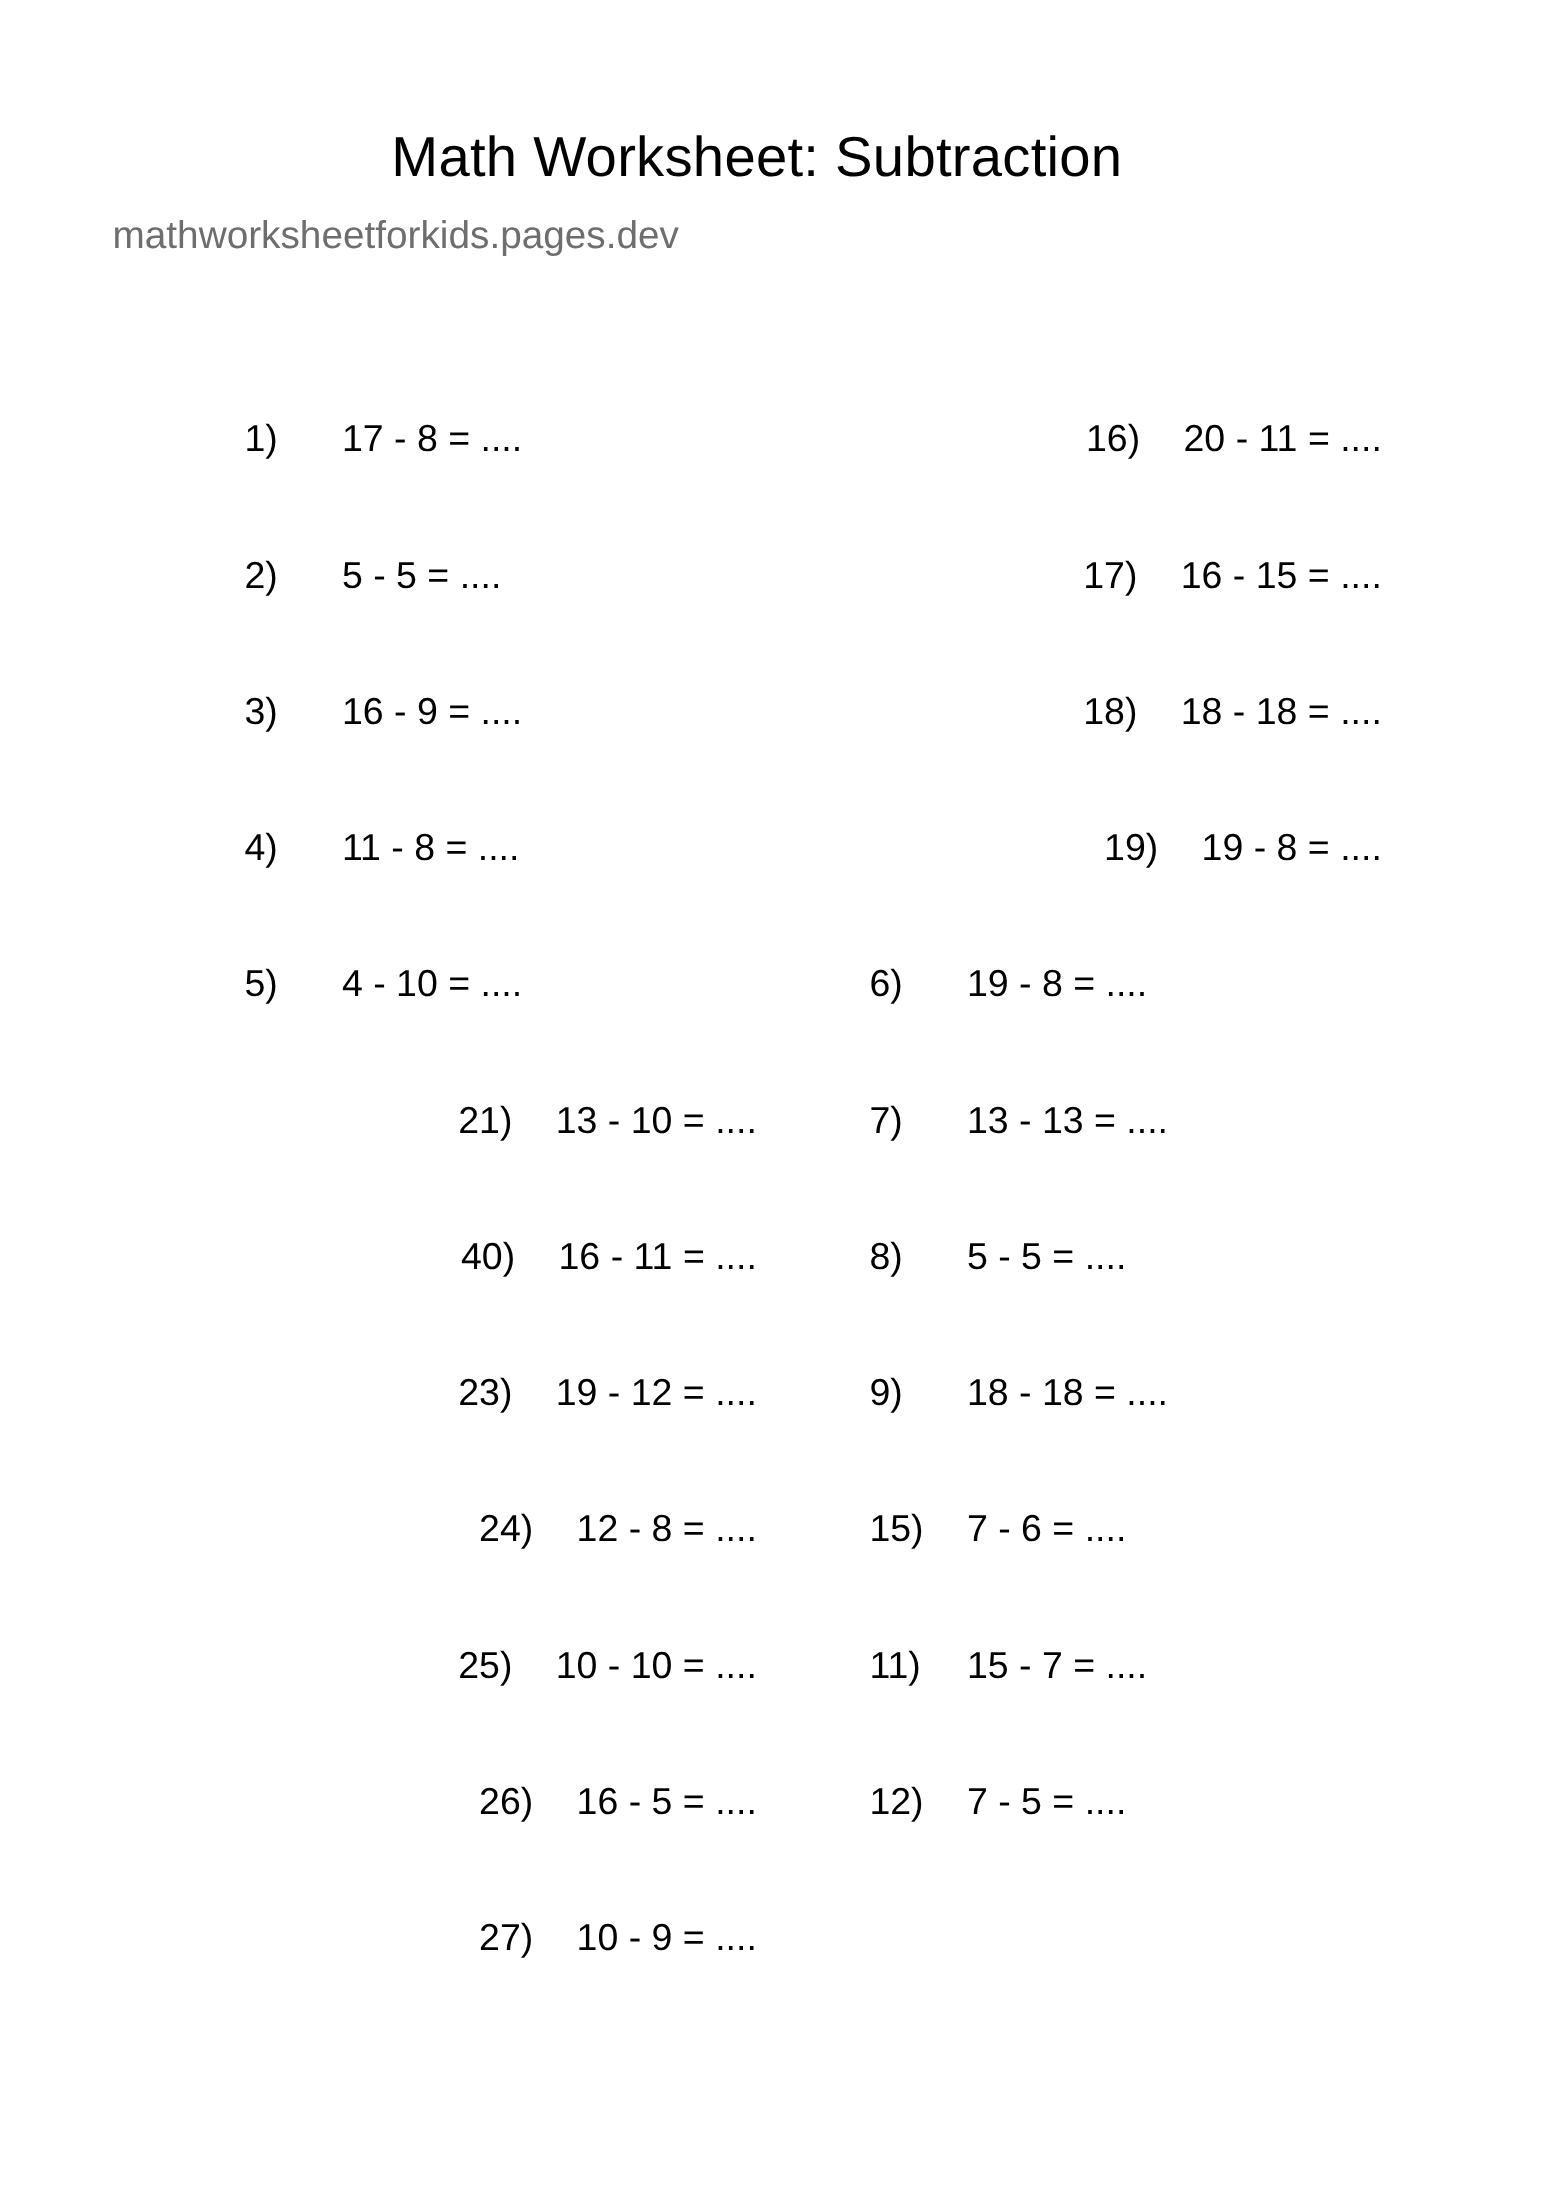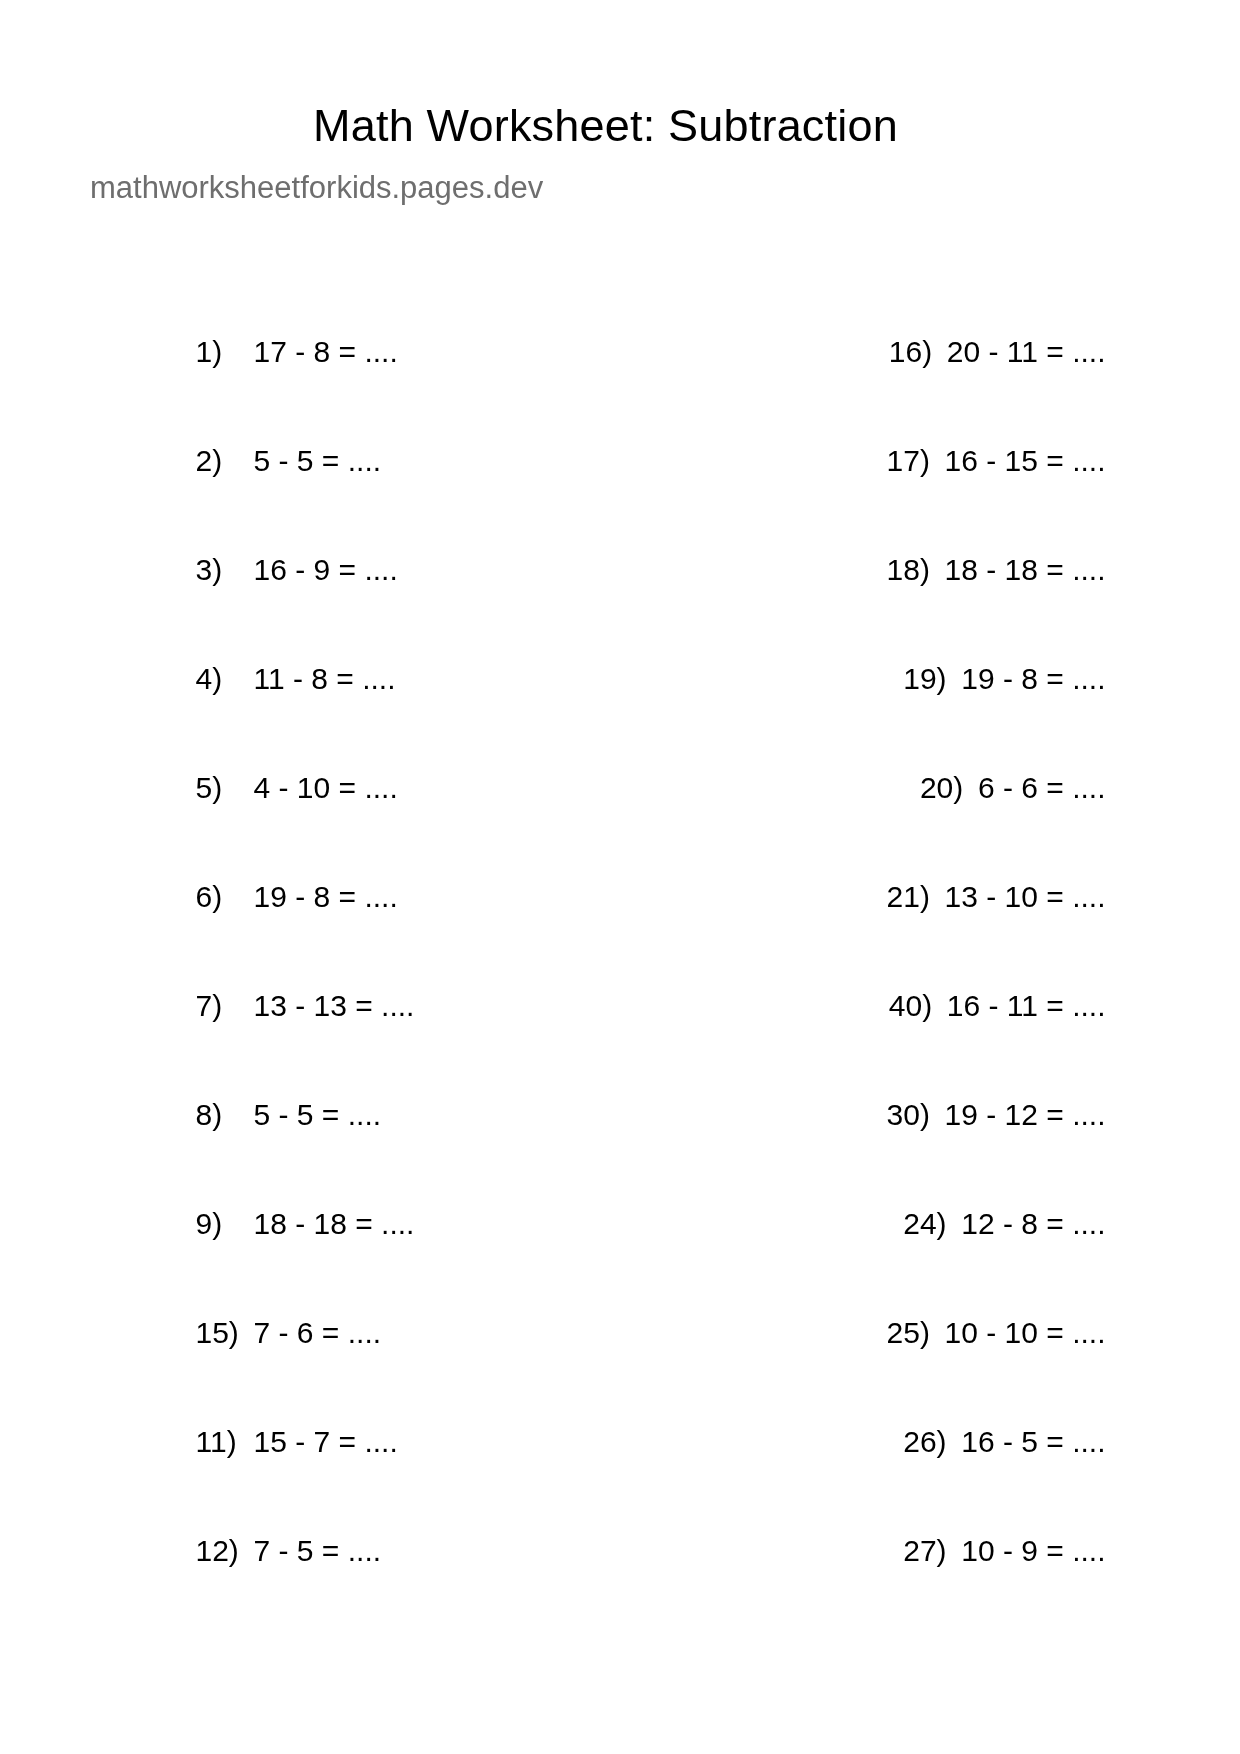--- a/index.html
+++ b/index.html
@@ -59,21 +59,21 @@
     padding-left: 88px;
     justify-content: flex-end;
   }
   .num {
     display: inline-block;
     min-width: 54px;
     text-align: left;
   }
   .expr {
     display: inline-block;
-    margin-left: 4px;
+    margin-left: 24px;
   }
 </style>
 </head>
 <body>
 
 <div class="sheet">
 
   <h1 class="title">Math Worksheet: Subtraction</h1>
   <div class="subtitle">mathworksheetforkids.pages.dev</div>
 
@@ -112,24 +112,20 @@
     </div>
     <div class="cell col-right">
       <span class="num">19)</span>
       <span class="expr">19 - 8 = ....</span>
     </div>
 
     <div class="cell col-left">
       <span class="num">5)</span>
       <span class="expr">4 - 10 = ....</span>
     </div>
-    <div class="cell col-right">
-      <span class="num">20)</span>
-      <span class="expr">6 - 6 = ....</span>
-    </div>
 
     <div class="cell col-left">
       <span class="num">6)</span>
       <span class="expr">19 - 8 = ....</span>
     </div>
     <div class="cell col-right">
       <span class="num">21)</span>
       <span class="expr">13 - 10 = ....</span>
     </div>
 
@@ -140,21 +136,21 @@
     <div class="cell col-right">
       <span class="num">40)</span>
       <span class="expr">16 - 11 = ....</span>
     </div>
 
     <div class="cell col-left">
       <span class="num">8)</span>
       <span class="expr">5 - 5 = ....</span>
     </div>
     <div class="cell col-right">
-      <span class="num">30)</span>
+      <span class="num">23)</span>
       <span class="expr">19 - 12 = ....</span>
     </div>
 
     <div class="cell col-left">
       <span class="num">9)</span>
       <span class="expr">18 - 18 = ....</span>
     </div>
     <div class="cell col-right">
       <span class="num">24)</span>
       <span class="expr">12 - 8 = ....</span>

